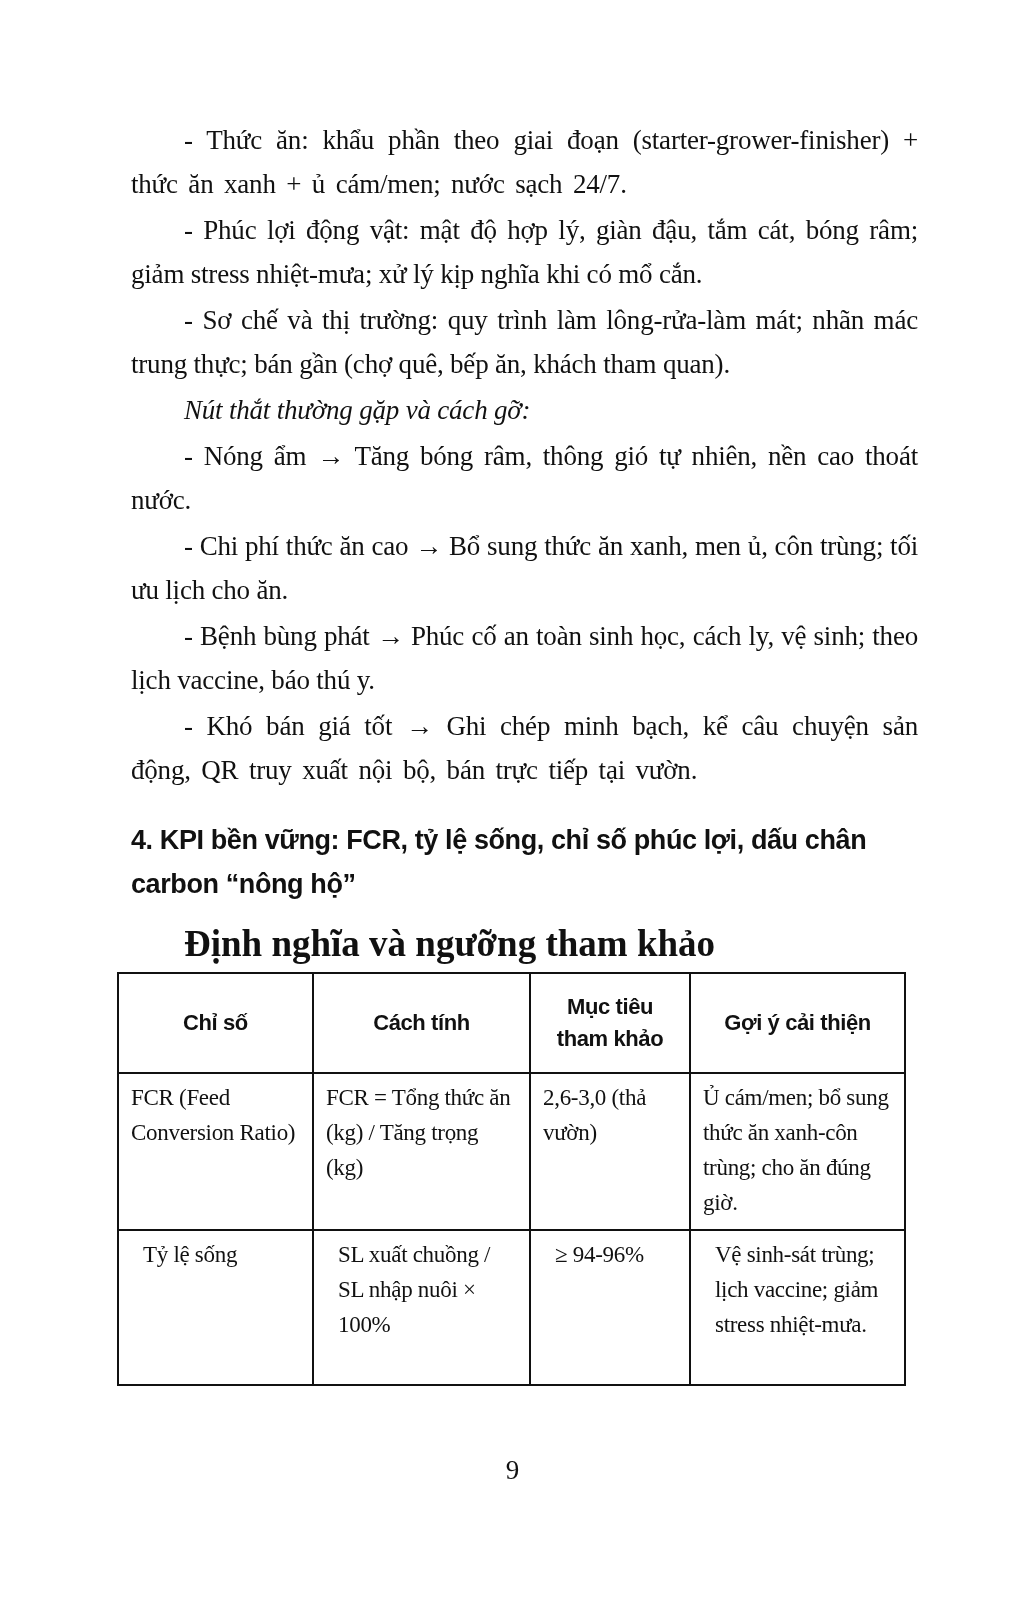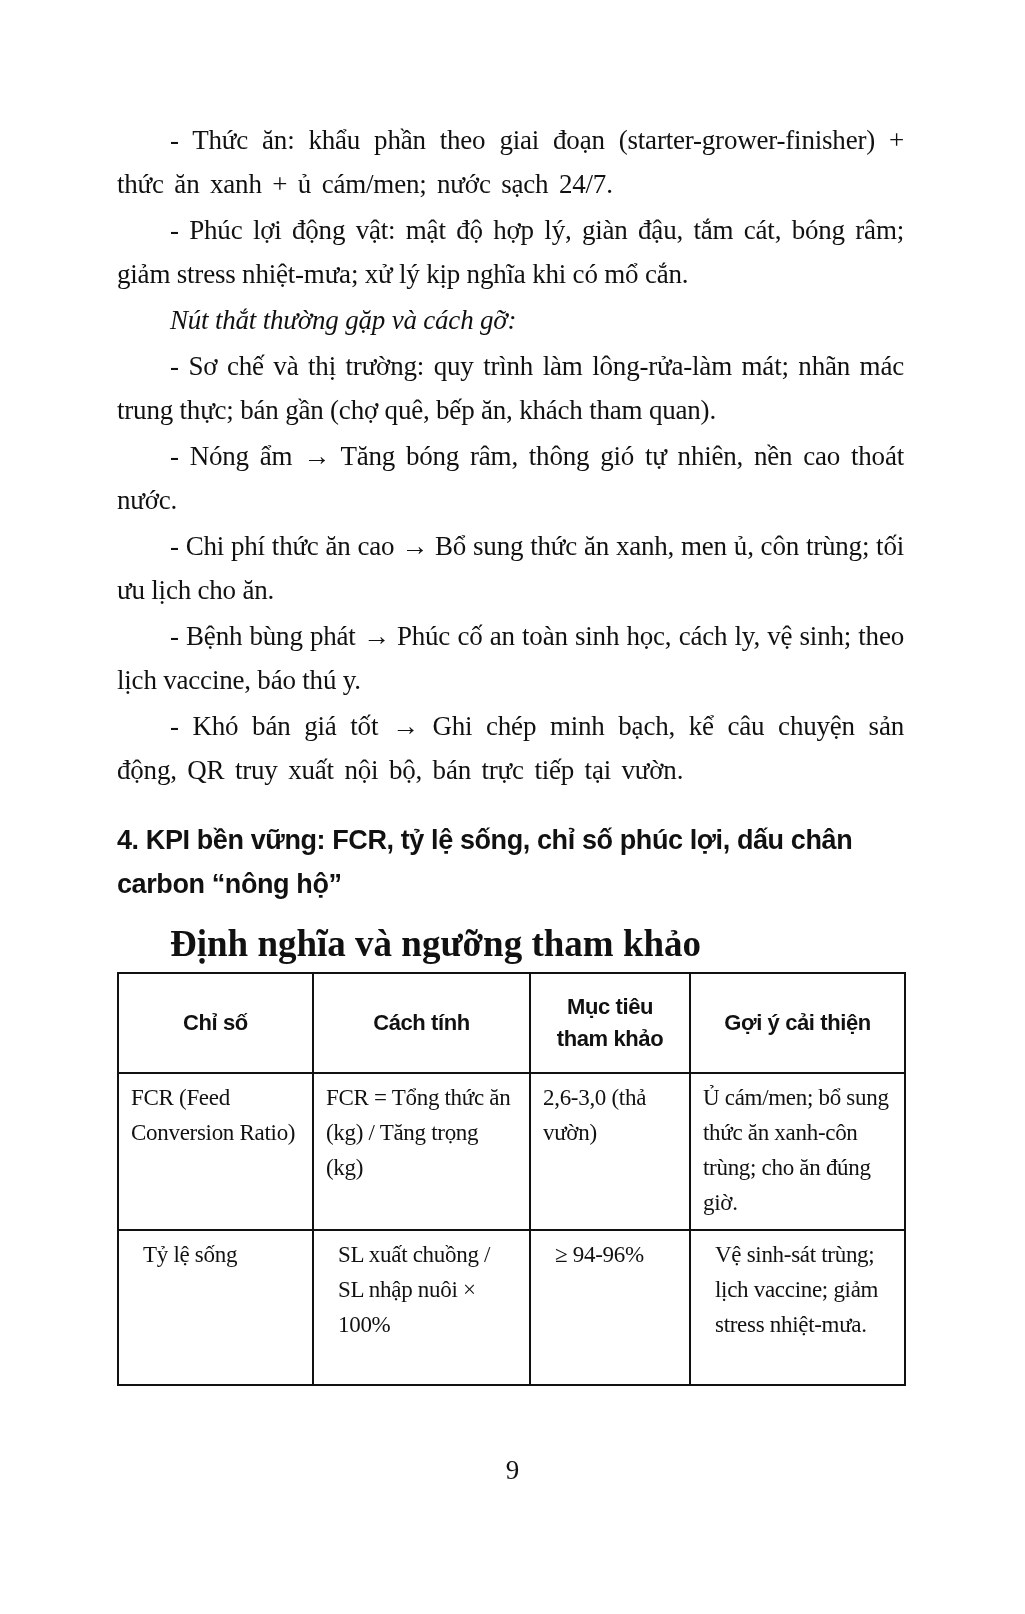--- a/index.html
+++ b/index.html
@@ -10,21 +10,21 @@
     body {
       width: 1025px;
       height: 1614px;
       position: relative;
       overflow: hidden;
       color: #111111;
       font-family: "Liberation Serif", "DejaVu Serif", serif;
     }
     .page {
       position: absolute;
-      left: 117px;
+      left: 131px;
       top: 118px;
       width: 787px;
     }
     .para {
       font-size: 27px;
       line-height: 44px;
       margin: 0 0 2px 0;
       text-align: justify;
       text-indent: 53px;
       letter-spacing: -0.2px;
@@ -98,22 +98,22 @@
       font-size: 27px;
       line-height: 40px;
     }
   </style>
 </head>
 <body>
 
 <div class="page">
   <p class="para spaced">- Thức ăn: khẩu phần theo giai đoạn (starter-grower-finisher) + thức ăn xanh + ủ cám/men; nước sạch 24/7.</p>
   <p class="para">- Phúc lợi động vật: mật độ hợp lý, giàn đậu, tắm cát, bóng râm; giảm stress nhiệt-mưa; xử lý kịp nghĩa khi có mổ cắn.</p>
+  <p class="para">- Sơ chế và thị trường: quy trình làm lông-rửa-làm mát; nhãn mác trung thực; bán gần (chợ quê, bếp ăn, khách tham quan).</p>
   <p class="para italic">Nút thắt thường gặp và cách gỡ:</p>
-  <p class="para">- Sơ chế và thị trường: quy trình làm lông-rửa-làm mát; nhãn mác trung thực; bán gần (chợ quê, bếp ăn, khách tham quan).</p>
   <p class="para">- Nóng ẩm → Tăng bóng râm, thông gió tự nhiên, nền cao thoát nước.</p>
   <p class="para">- Chi phí thức ăn cao → Bổ sung thức ăn xanh, men ủ, côn trùng; tối ưu lịch cho ăn.</p>
   <p class="para">- Bệnh bùng phát → Phúc cố an toàn sinh học, cách ly, vệ sinh; theo lịch vaccine, báo thú y.</p>
   <p class="para spaced">- Khó bán giá tốt → Ghi chép minh bạch, kể câu chuyện sản động, QR truy xuất nội bộ, bán trực tiếp tại vườn.</p>
 
   <h2 class="heading">4. KPI bền vững: FCR, tỷ lệ sống, chỉ số phúc lợi, dấu chân carbon “nông hộ”</h2>
   <div class="subheading">Định nghĩa và ngưỡng tham khảo</div>
 </div>
 
 <table class="kpi">

